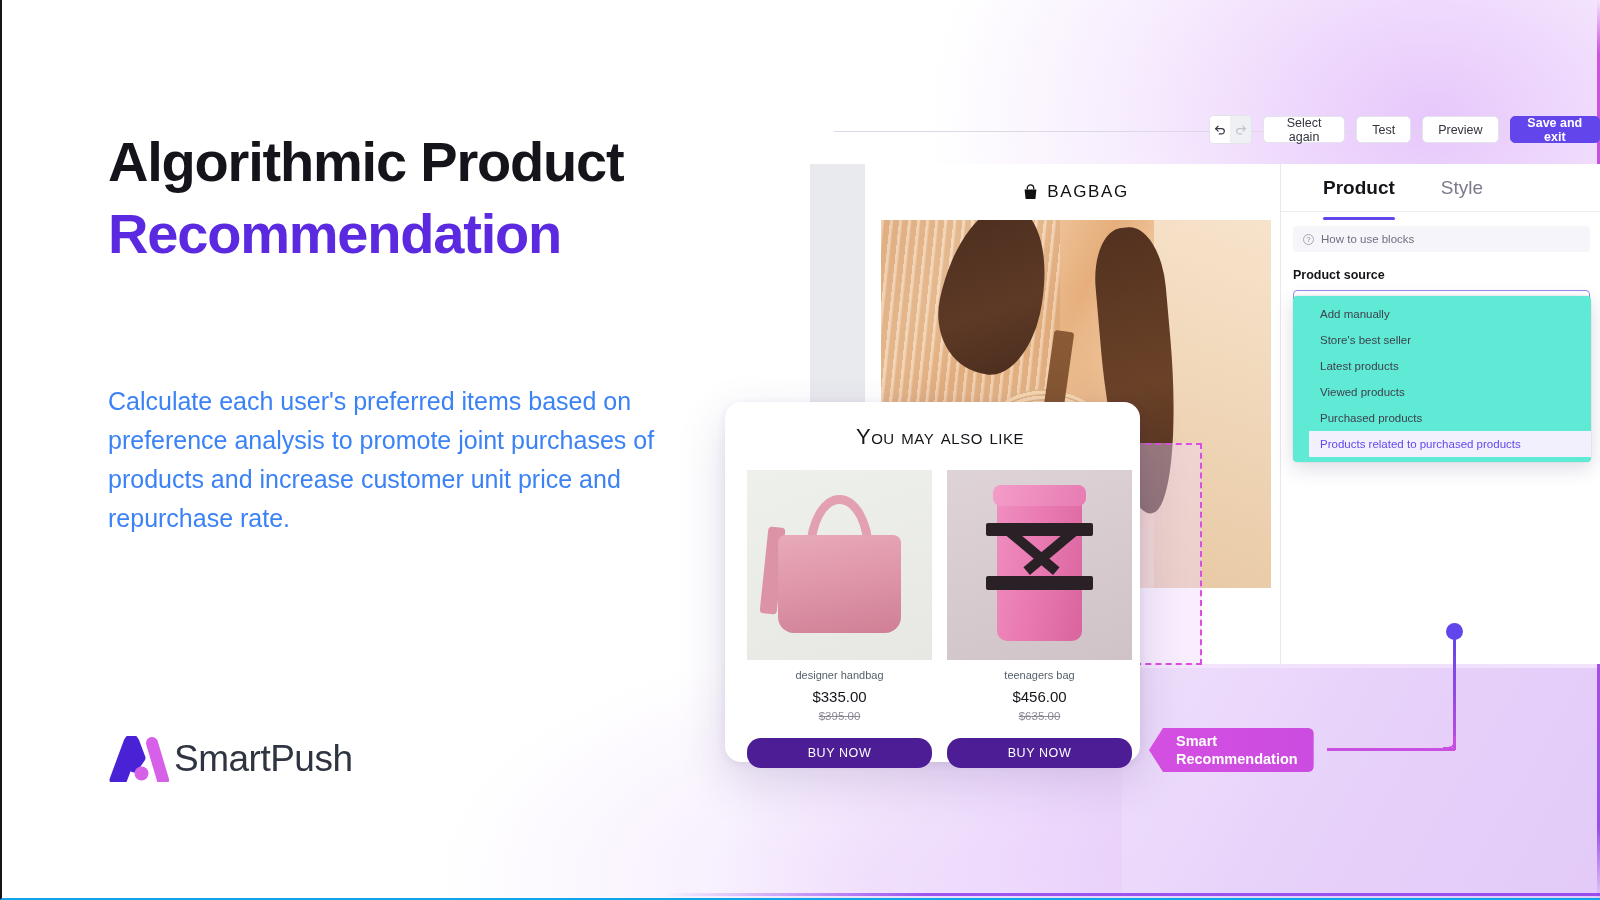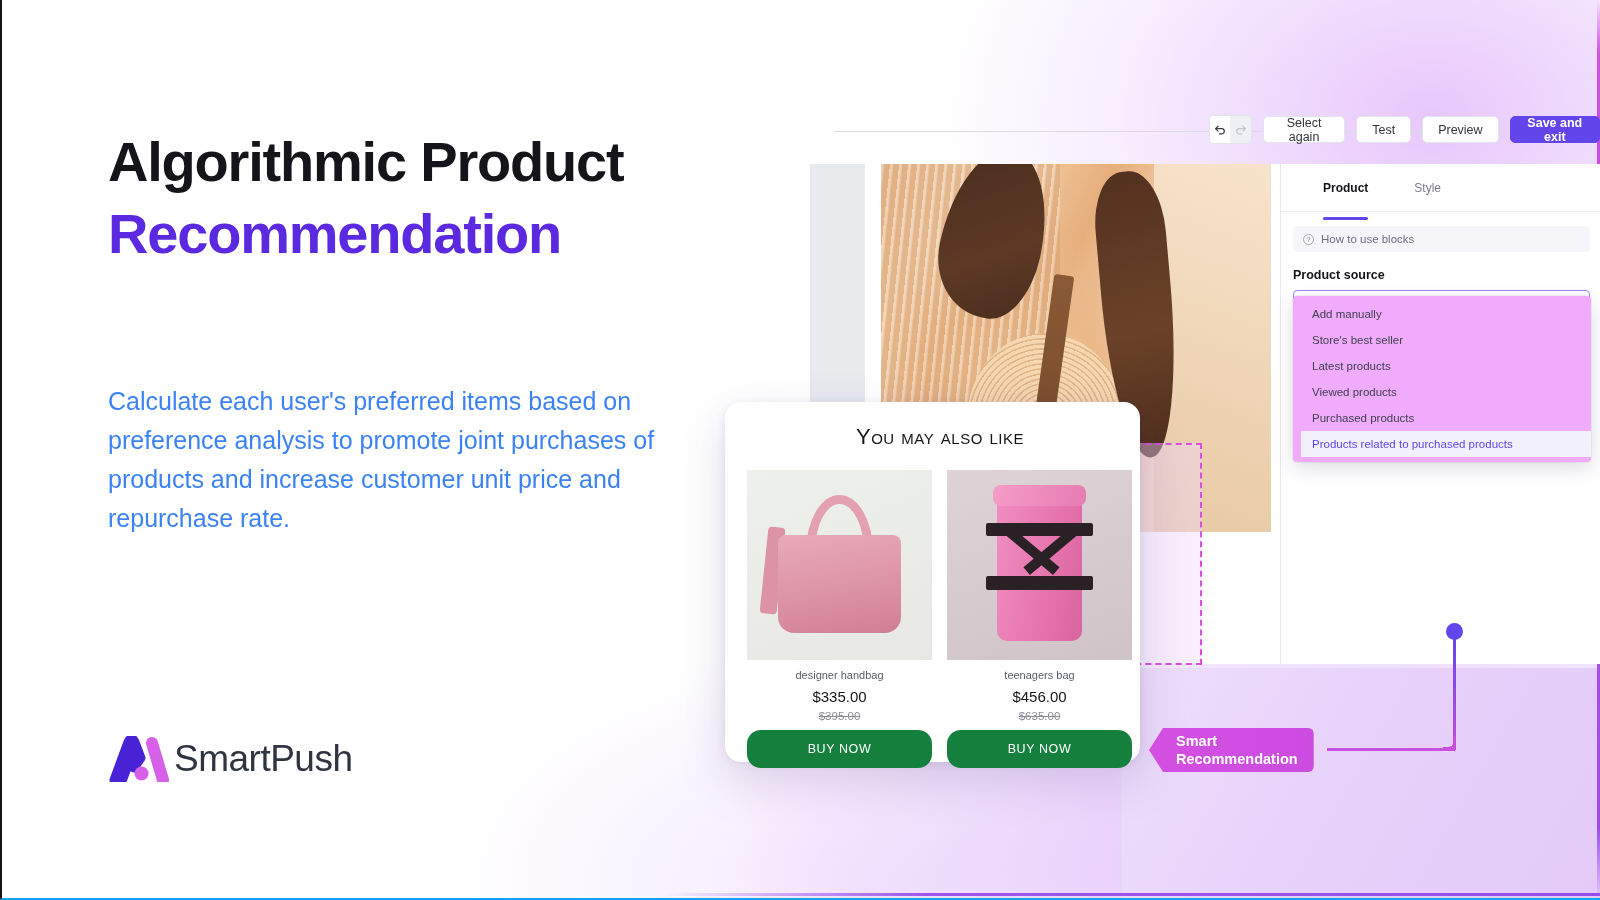--- a/index.html
+++ b/index.html
@@ -138,44 +138,44 @@
   .panel {
     position: absolute; left: 470px; top: 0;
     width: 322px; height: 500px;
     background: #ffffff;
     border-left: 1px solid #e8e8ee;
   }
   .panel-tabs {
     height: 48px; display:flex; align-items:center; gap:46px;
     padding-left: 42px; border-bottom:1px solid #ececf2;
   }
-  .ptab { font-size: 12px; color:#7a7a8c; position:relative; height:64px; display:flex; align-items:center; }
+  .ptab { font-size: 19px; color:#7a7a8c; position:relative; height:64px; display:flex; align-items:center; }
   .ptab.active { color:#15141a; font-weight:700; }
   .ptab.active::after {
     content:""; position:absolute; left:0; right:0; bottom:0; height:2.5px; background:#6246eb; border-radius:2px;
   }
   .panel-body { padding: 14px 12px 0 12px; }
   .help-bar {
     height: 26px; background:#f6f6fa; border-radius:4px;
     display:flex; align-items:center; gap:7px; padding:0 10px;
     font-size: 11.5px; color:#6f6f80;
   }
   .q-icon { width:11px; height:11px; border-radius:50%; border:1px solid #a7a7b8; font-size:8px; line-height:9px; text-align:center; color:#8a8a9c; }
   .field-label { margin-top: 16px; font-size: 12.5px; font-weight:700; color:#15141a; }
   .select-box {
     margin-top: 8px; height: 26px; border:1px solid #9f86f2; border-radius:4px;
     display:flex; align-items:center; padding: 0 9px;
     font-size: 11.5px; color:#a9a9ba; background:#fff; justify-content:space-between;
   }
   .caret-up { width:7px; height:7px; border-left:1.3px solid #9a9aaa; border-top:1.3px solid #9a9aaa; transform: rotate(45deg); margin-top:3px; }
   .dropdown {
     position:absolute; left:12px; top:132px; width:298px;
-    background:#f0abfc; border-radius:4px;
+    background:#5eead4; border-radius:4px;
     box-shadow: 0 6px 20px rgba(40,30,90,0.16), 0 0 0 1px rgba(0,0,0,0.04);
-    padding: 5px 0 5px 8px;
+    padding: 5px 0 5px 16px;
   }
   .dd-item { height:26px; display:flex; align-items:center; padding-left:11px; font-size:11.5px; color:#40404f; }
   .dd-item.sel { color:#6246eb; background:#f3f0fe; }
 
   
   .toolbar { position:absolute; left:1195px; top:115px; display:flex; align-items:center; gap:11px;margin-left:12px; }
   .undo-group { display:flex; border:1px solid #e3e3ec; border-radius:5px; overflow:hidden; background:#fff; }
   .undo-btn, .redo-btn { width:28px; height:27px; display:flex; align-items:center; justify-content:center; background:#fff; }
   .redo-btn { background:#eff0f4; }
   .tb-btn {
@@ -234,21 +234,21 @@
   .tb-band { position:absolute; left:21%; width:58%; height:7%; background:#2a2126; border-radius:2px; }
   .tb-band.b1 { top:28%; }
   .tb-band.b2 { top:56%; }
   .tb-x1, .tb-x2 { position:absolute; left:34%; top:34%; width:34%; height:5%; background:#2a2126; }
   .tb-x1 { transform: rotate(40deg) translateY(150%); }
   .tb-x2 { transform: rotate(-40deg) translateY(150%); }
   .rec-name { text-align:center; font-size:11px; color:#55606b; margin-top:9px; }
   .rec-price { text-align:center; font-size:15px; color:#15141a; margin-top:7px; }
   .rec-old { text-align:center; font-size:11.5px; color:#8a8a96; text-decoration:line-through; margin-top:5px; }
   .buy-btn {
-    margin-top:8px; height:38px; border-radius:14px; background:#15803d; color:#fff;
+    margin-top:16px; height:30px; border-radius:14px; background:#4c1d95; color:#fff;
     display:flex; align-items:center; justify-content:center; font-size:12.5px; letter-spacing:0.6px;
   }
 
   
   .connector-dot {
     position:absolute; left:1444px; top:623px; width:17px; height:17px; border-radius:50%;
     background:#6246eb;
   }
   .connector-v {
     position:absolute; left:1451px; top:636px; width:2.5px; height:114px;
@@ -319,20 +319,27 @@
     <button class="tb-btn">Select again</button>
     <button class="tb-btn">Test</button>
     <button class="tb-btn">Preview</button>
     <button class="tb-btn primary">Save and exit</button>
   </div>
 
   <div class="editor-shell">
     <div class="editor-canvas-pad"></div>
 
     <div class="email">
+      <div class="email-brand">
+        <svg width="15" height="16" viewBox="0 0 15 16">
+          <path d="M4.3 5.4 V4.1 A3.2 3.2 0 0 1 10.7 4.1 V5.4" fill="none" stroke="#111" stroke-width="1.3"></path>
+          <path d="M1.6 5.6 H13.4 L12.4 15 H2.6 Z" fill="#111"></path>
+        </svg>
+        <span class="brand-name">BAGBAG</span>
+      </div>
       <div class="email-hero">
         <div class="hero-wall"></div>
         <div class="hero-pleat"></div>
         <div class="hero-bag"></div>
         <div class="hero-strap"></div>
         <div class="hero-arm-l"></div>
         <div class="hero-arm-r"></div>
       </div>
     </div>
 

